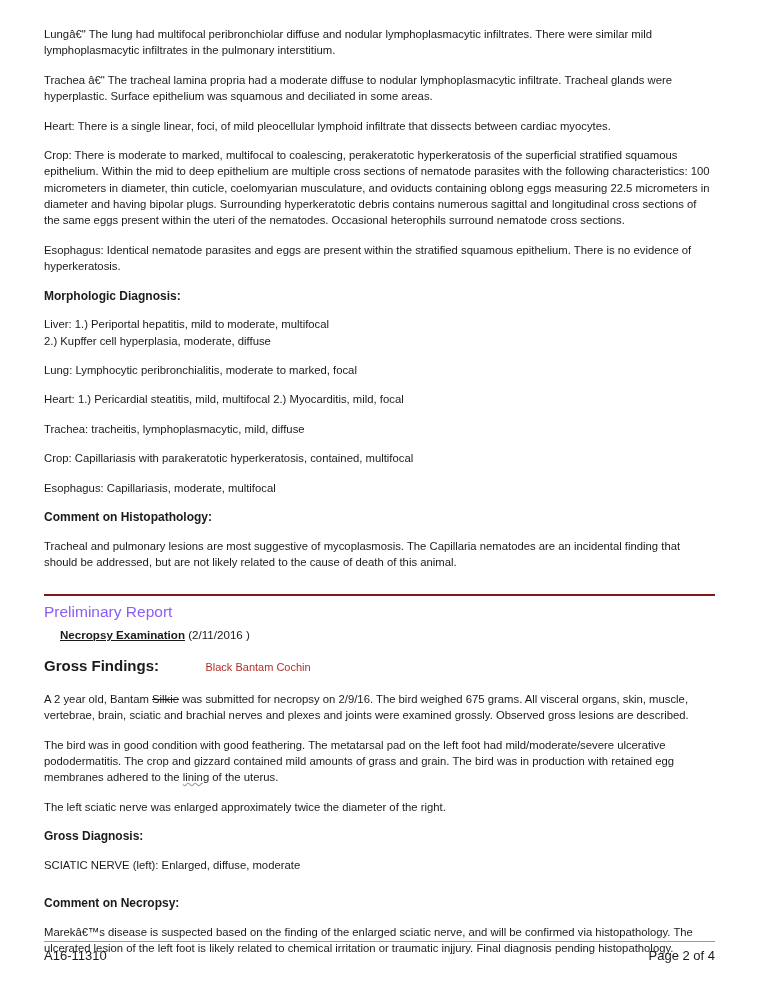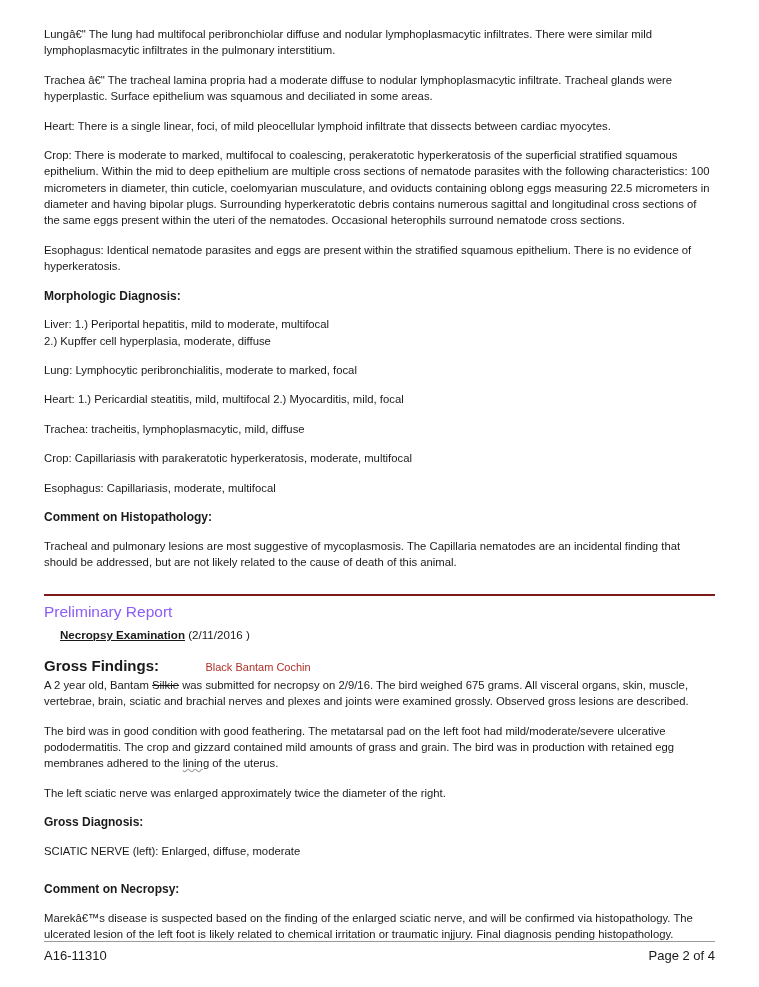--- a/index.html
+++ b/index.html
@@ -112,41 +112,41 @@
   <p class="para">Crop: There is moderate to marked, multifocal to coalescing, perakeratotic hyperkeratosis of the superficial stratified squamous epithelium. Within the mid to deep epithelium are multiple cross sections of nematode parasites with the following characteristics: 100 micrometers in diameter, thin cuticle, coelomyarian musculature, and oviducts containing oblong eggs measuring 22.5 micrometers in diameter and having bipolar plugs. Surrounding hyperkeratotic debris contains numerous sagittal and longitudinal cross sections of the same eggs present within the uteri of the nematodes. Occasional heterophils surround nematode cross sections.</p>
   <p class="para">Esophagus: Identical nematode parasites and eggs are present within the stratified squamous epithelium. There is no evidence of hyperkeratosis.</p>
 
   <p class="bold-head">Morphologic Diagnosis:</p>
 
   <p class="para" style="white-space: pre-line;">Liver: 1.) Periportal hepatitis, mild to moderate, multifocal
 2.) Kupffer cell hyperplasia, moderate, diffuse</p>
   <p class="para">Lung: Lymphocytic peribronchialitis, moderate to marked, focal</p>
   <p class="para">Heart: 1.) Pericardial steatitis, mild, multifocal 2.) Myocarditis, mild, focal</p>
   <p class="para">Trachea: tracheitis, lymphoplasmacytic, mild, diffuse</p>
-  <p class="para">Crop: Capillariasis with parakeratotic hyperkeratosis, moderate, multifocal</p>
+  <p class="para">Crop: Capillariasis with parakeratotic hyperkeratosis, contained, multifocal</p>
   <p class="para">Esophagus: Capillariasis, moderate, multifocal</p>
 
   <p class="bold-head">Comment on Histopathology:</p>
   <p class="para">Tracheal and pulmonary lesions are most suggestive of mycoplasmosis.  The Capillaria nematodes are an incidental finding that should be addressed, but are not likely related to the cause of death of this animal.</p>
 
   <hr class="section-divider">
 
   <h2 class="report-title">Preliminary Report</h2>
 
   <p class="necropsy-line">
     <span class="u">Necropsy Examination</span>
     <span>(2/11/2016 )</span>
   </p>
 
   <div class="gross-findings-row">
     <span class="gross-findings-label">Gross Findings:</span>
     <span class="annot">Black Bantam Cochin</span>
   </div>
 
-  <p class="para" style="margin-top:4px;">
+  <p class="para" style="margin-top:18px;">
     <span>A 2 year old, Bantam </span><span class="strike">Silkie</span><span> was submitted for necropsy on 2/9/16. The bird weighed 675 grams. All visceral organs, skin, muscle, vertebrae, brain, sciatic and brachial nerves and plexes and joints were examined grossly. Observed gross lesions are described.</span>
   </p>
 
   <p class="para">
     <span>The bird was in good condition with good feathering. The metatarsal pad on the left foot had mild/moderate/severe ulcerative pododermatitis. The crop and gizzard contained mild amounts of grass and grain. The bird was in production with retained egg membranes adhered to the </span><span class="squiggle">lining</span><span> of the uterus.</span>
   </p>
 
   <p class="para">The left sciatic nerve was enlarged approximately twice the diameter of the right.</p>
 
   <p class="bold-head">Gross Diagnosis:</p>

